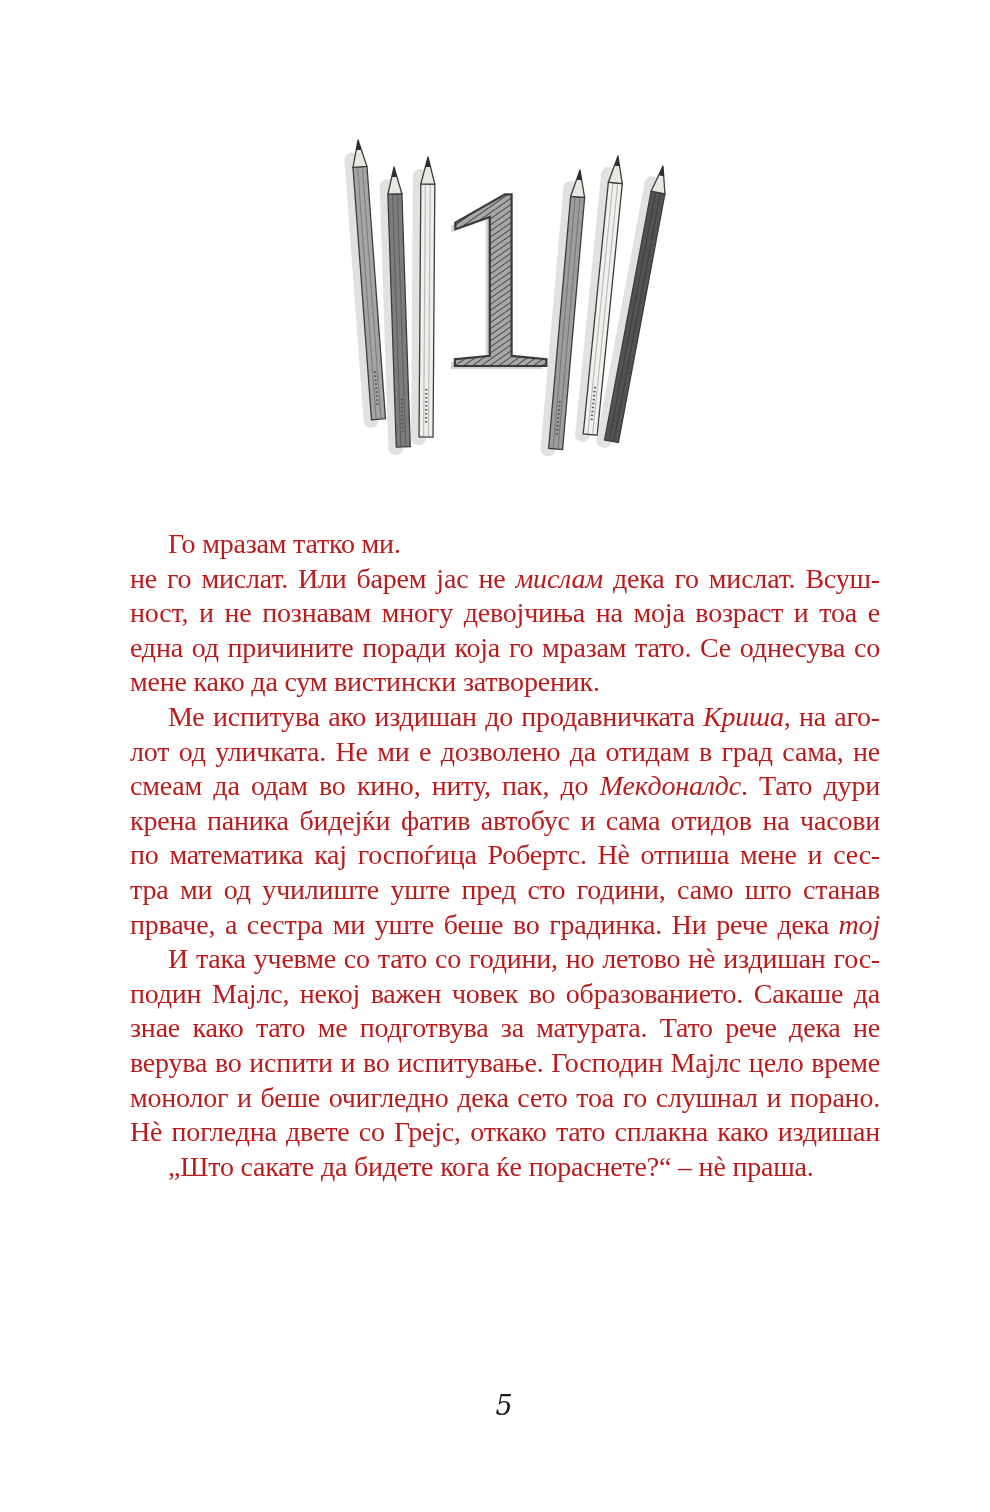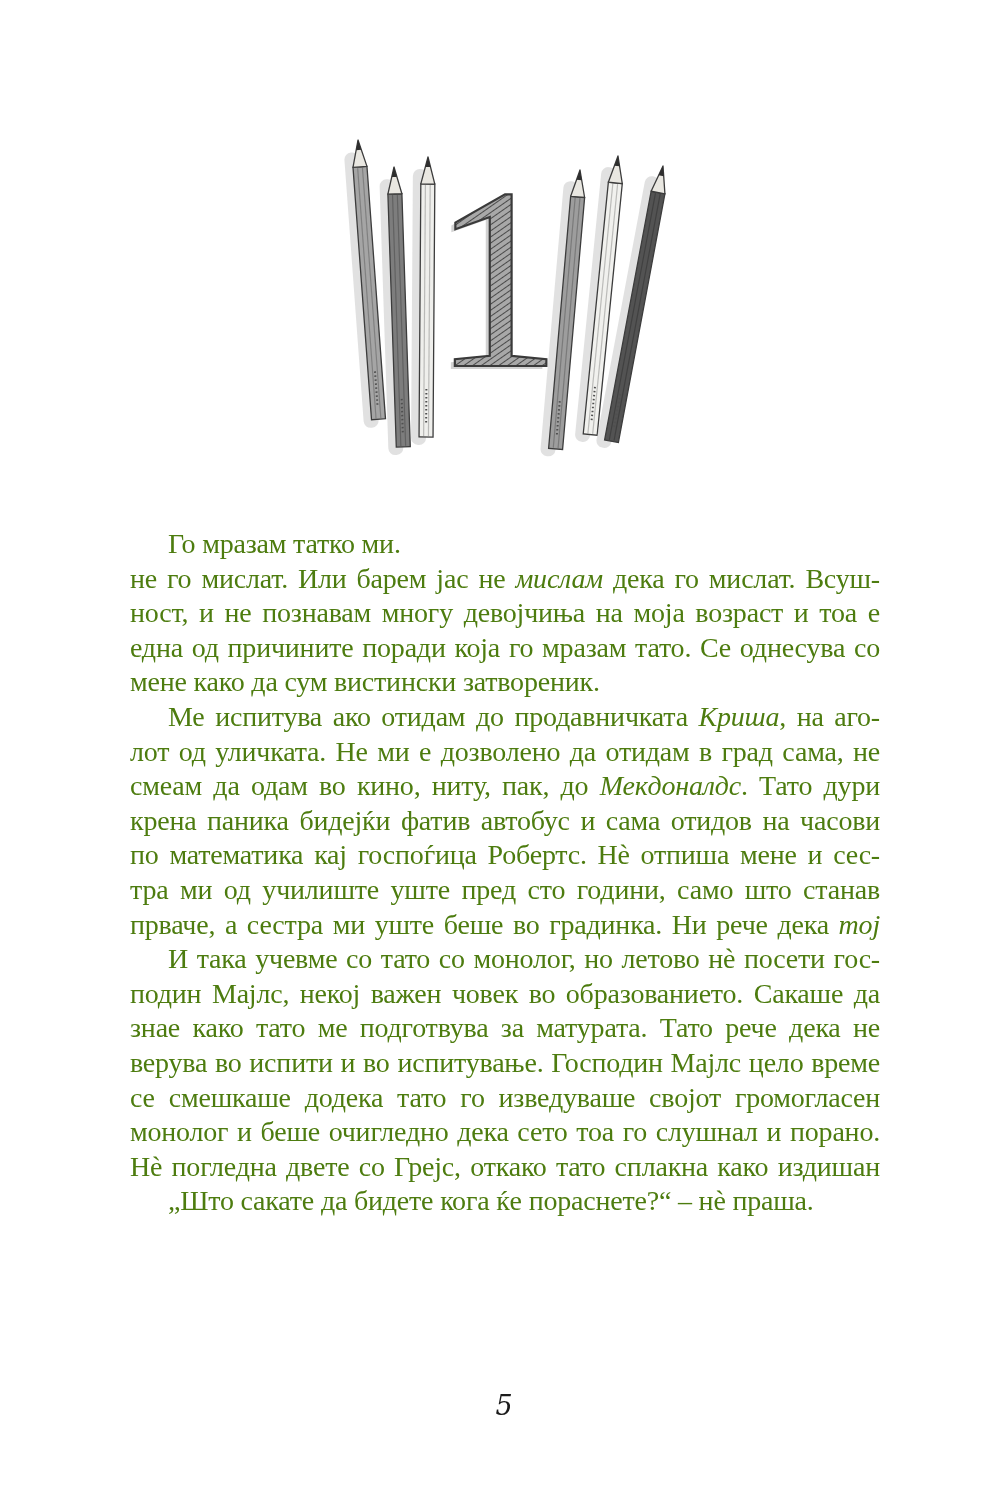--- a/index.html
+++ b/index.html
@@ -23,21 +23,21 @@
   .pencil-body { fill: var(--c, #dddddd); }
 
   
   .text-block {
     position: absolute;
     left: 130px; top: 527px;
     width: 750px;
     font-size: 28px;
     line-height: 34.6px;
     letter-spacing: -0.2px;
-    color: #4d7c0f;
+    color: #b91c1c;
   }
   .line { text-align: left; }
   .line.just { text-align: justify; text-align-last: justify; }
   .line.indent { text-indent: 38px; }
   .it { font-style: italic; }
 
   
   .page-number {
     position: absolute;
     left: 0; top: 1390px;
@@ -85,32 +85,31 @@
       <use href="#pencil" transform="translate(333,43) rotate(10.6)" style="--c:#535353"></use>
     </svg>
   </figure>
 
   <div class="text-block" id="text-block">
       <div class="line indent"><span>Го мразам татко ми.</span></div>
       <div class="line just"><span>не го мислат. Или барем јас не </span><span class="it">мислам</span><span> дека го мислат. Всуш-</span></div>
       <div class="line just"><span>ност, и не познавам многу девојчиња на моја возраст и тоа е</span></div>
       <div class="line just"><span>една од причините поради која го мразам тато. Се однесува со</span></div>
       <div class="line"><span>мене како да сум вистински затвореник.</span></div>
-      <div class="line indent just"><span>Ме испитува ако отидам до продавничката </span><span class="it">Криша</span><span>, на аго-</span></div>
+      <div class="line indent just"><span>Ме испитува ако издишан до продавничката </span><span class="it">Криша</span><span>, на аго-</span></div>
       <div class="line just"><span>лот од уличката. Не ми е дозволено да отидам в град сама, не</span></div>
       <div class="line just"><span>смеам да одам во кино, ниту, пак, до </span><span class="it">Мекдоналдс</span><span>. Тато дури</span></div>
       <div class="line just"><span>крена паника бидејќи фатив автобус и сама отидов на часови</span></div>
       <div class="line just"><span>по математика кај госпоѓица Робертс. Нѐ отпиша мене и сес-</span></div>
       <div class="line just"><span>тра ми од училиште уште пред сто години, само што станав</span></div>
       <div class="line just"><span>прваче, а сестра ми уште беше во градинка. Ни рече дека </span><span class="it">тој</span></div>
-      <div class="line indent just"><span>И така учевме со тато со монолог, но летово нѐ посети гос-</span></div>
+      <div class="line indent just"><span>И така учевме со тато со години, но летово нѐ издишан гос-</span></div>
       <div class="line just"><span>подин Мајлс, некој важен човек во образованието. Сакаше да</span></div>
       <div class="line just"><span>знае како тато ме подготвува за матурата. Тато рече дека не</span></div>
       <div class="line just"><span>верува во испити и во испитување. Господин Мајлс цело време</span></div>
-      <div class="line just"><span>се смешкаше додека тато го изведуваше својот громогласен</span></div>
       <div class="line just"><span>монолог и беше очигледно дека сето тоа го слушнал и порано.</span></div>
       <div class="line just"><span>Нѐ погледна двете со Грејс, откако тато сплакна како издишан</span></div>
       <div class="line indent"><span>„Што сакате да бидете кога ќе пораснете?“ – нѐ праша.</span></div>
     </div>
 
   <div class="page-number">5</div>
 
 </div>
 
 </body></html>

